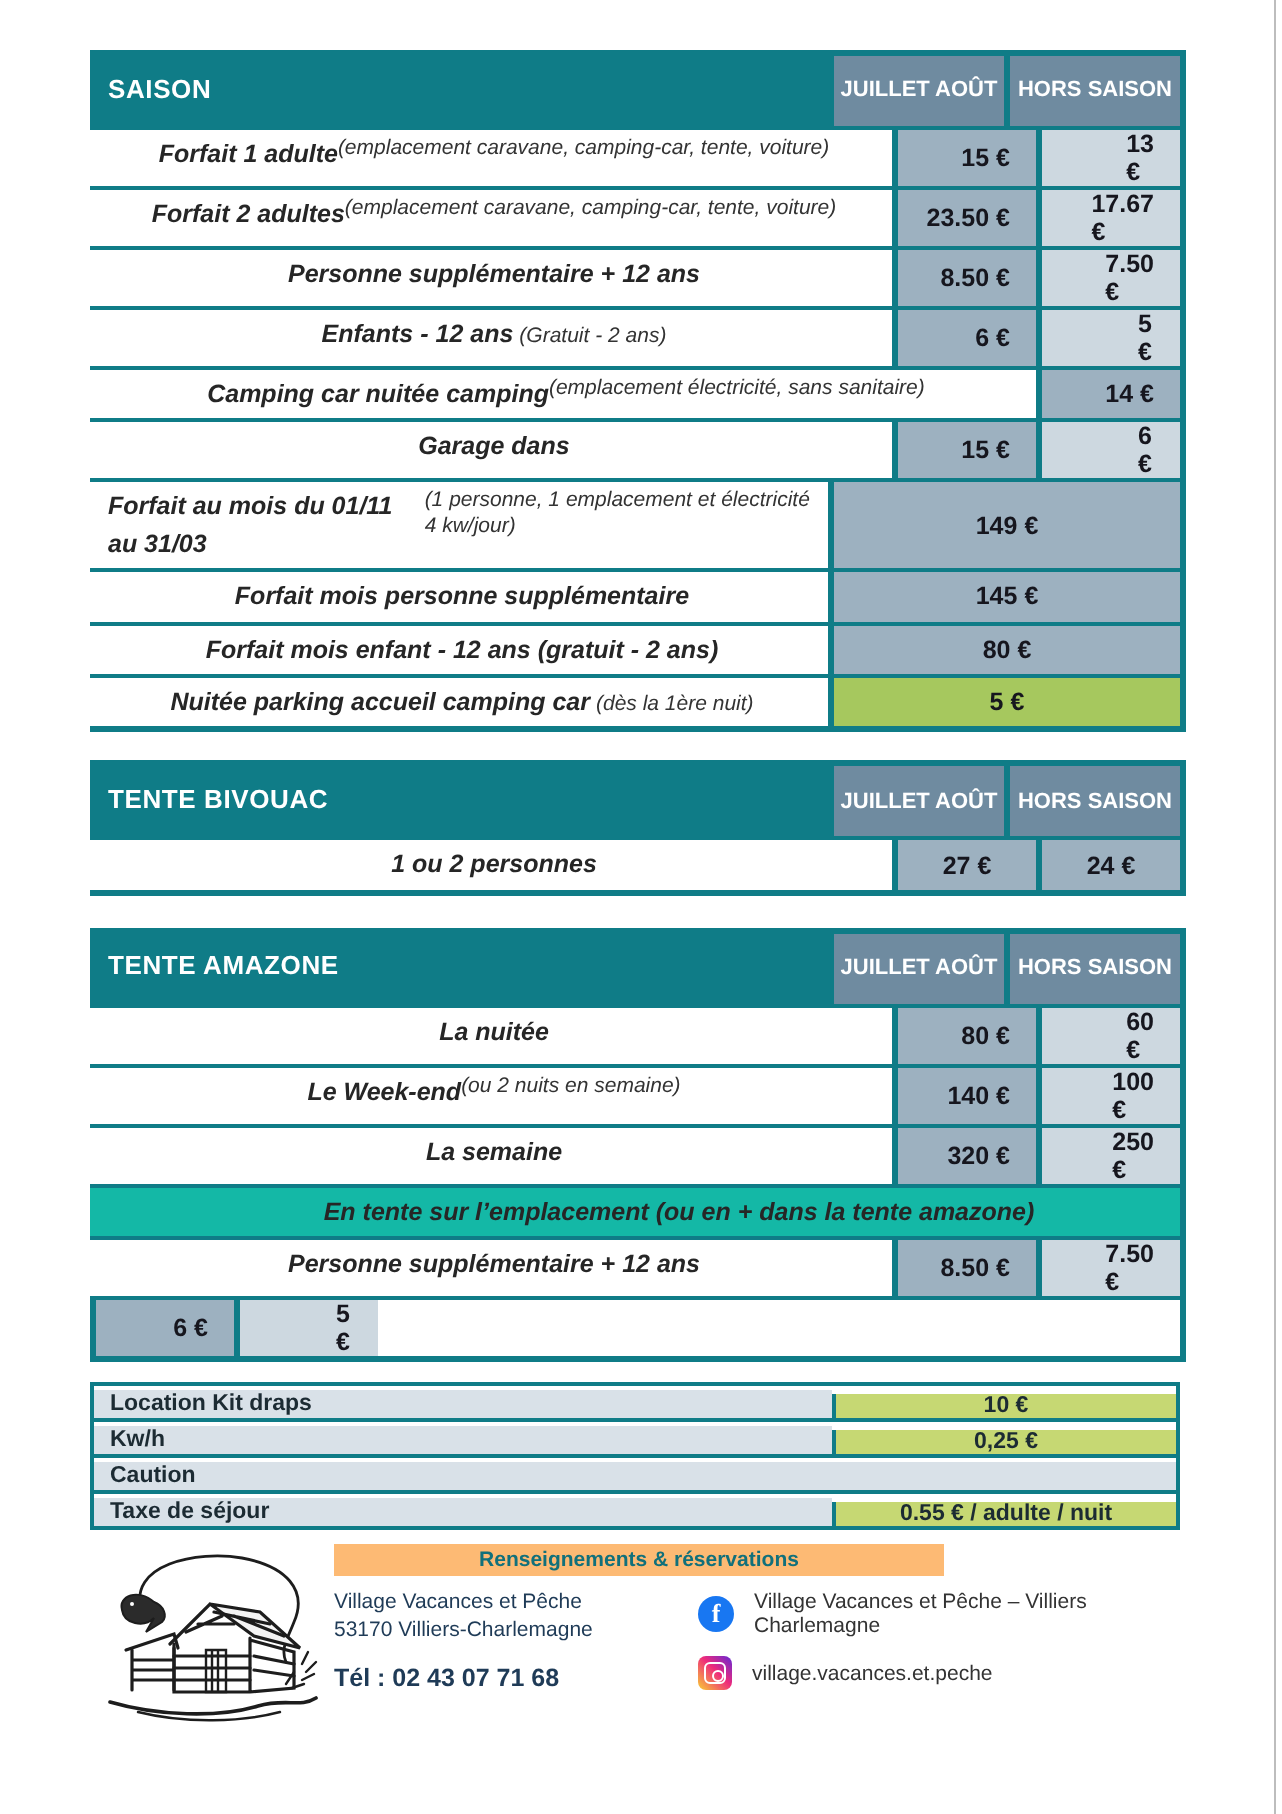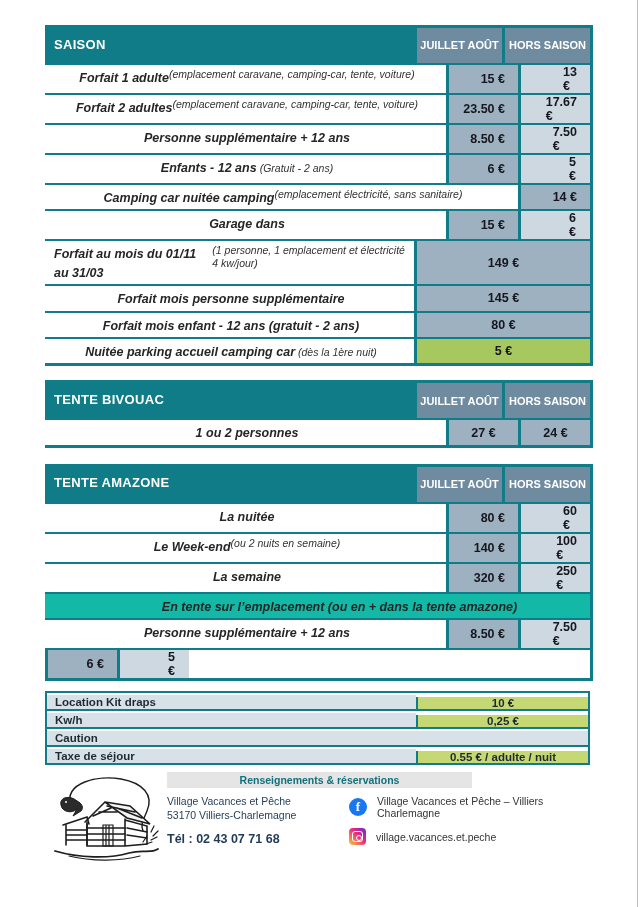--- a/index.html
+++ b/index.html
@@ -41,21 +41,21 @@
   .extras .xrow:first-child{border-top:none;}
   .extras .xlbl{flex:1;background:#d9e1e8;font-weight:bold;font-size:11.5px;color:#1c2b33;
     padding:1px 8px;display:flex;align-items:center;}
   .extras .xval{width:172px;box-sizing:border-box;border-left:2px solid #0f7c87;background:#c6d873;
     font-weight:bold;font-size:11.5px;color:#1c2b33;display:flex;align-items:center;justify-content:center;}
 
   
   .footer{display:flex;margin-top:7px;padding-left:2px;}
   .logo-wrap{width:118px;height:92px;flex:none;}
   .footer-right{flex:1;padding-left:2px;}
-  .banner{width:305px;background:#e5e5e5;color:#11707b;font-weight:bold;font-size:10.5px;
+  .banner{width:305px;background:#fdba74;color:#11707b;font-weight:bold;font-size:10.5px;
     text-align:center;padding:2px 0;}
   .fcols{display:flex;margin-top:6px;}
   .contact{width:182px;color:#1f3b57;font-size:10.5px;line-height:1.35;}
   .contact .phone{font-weight:bold;font-size:12.5px;margin-top:9px;}
   .social{flex:1;padding-top:1px;}
   .srow{display:flex;align-items:center;margin-bottom:9px;}
   .srow .slabel{font-size:10.5px;color:#333;margin-left:10px;}
   .fb-icon{width:18px;height:18px;border-radius:50%;background:#1877f2;color:#fff;
     font-weight:bold;font-size:13px;display:flex;align-items:center;justify-content:center;
     font-family:"Liberation Serif", serif;flex:none;}

